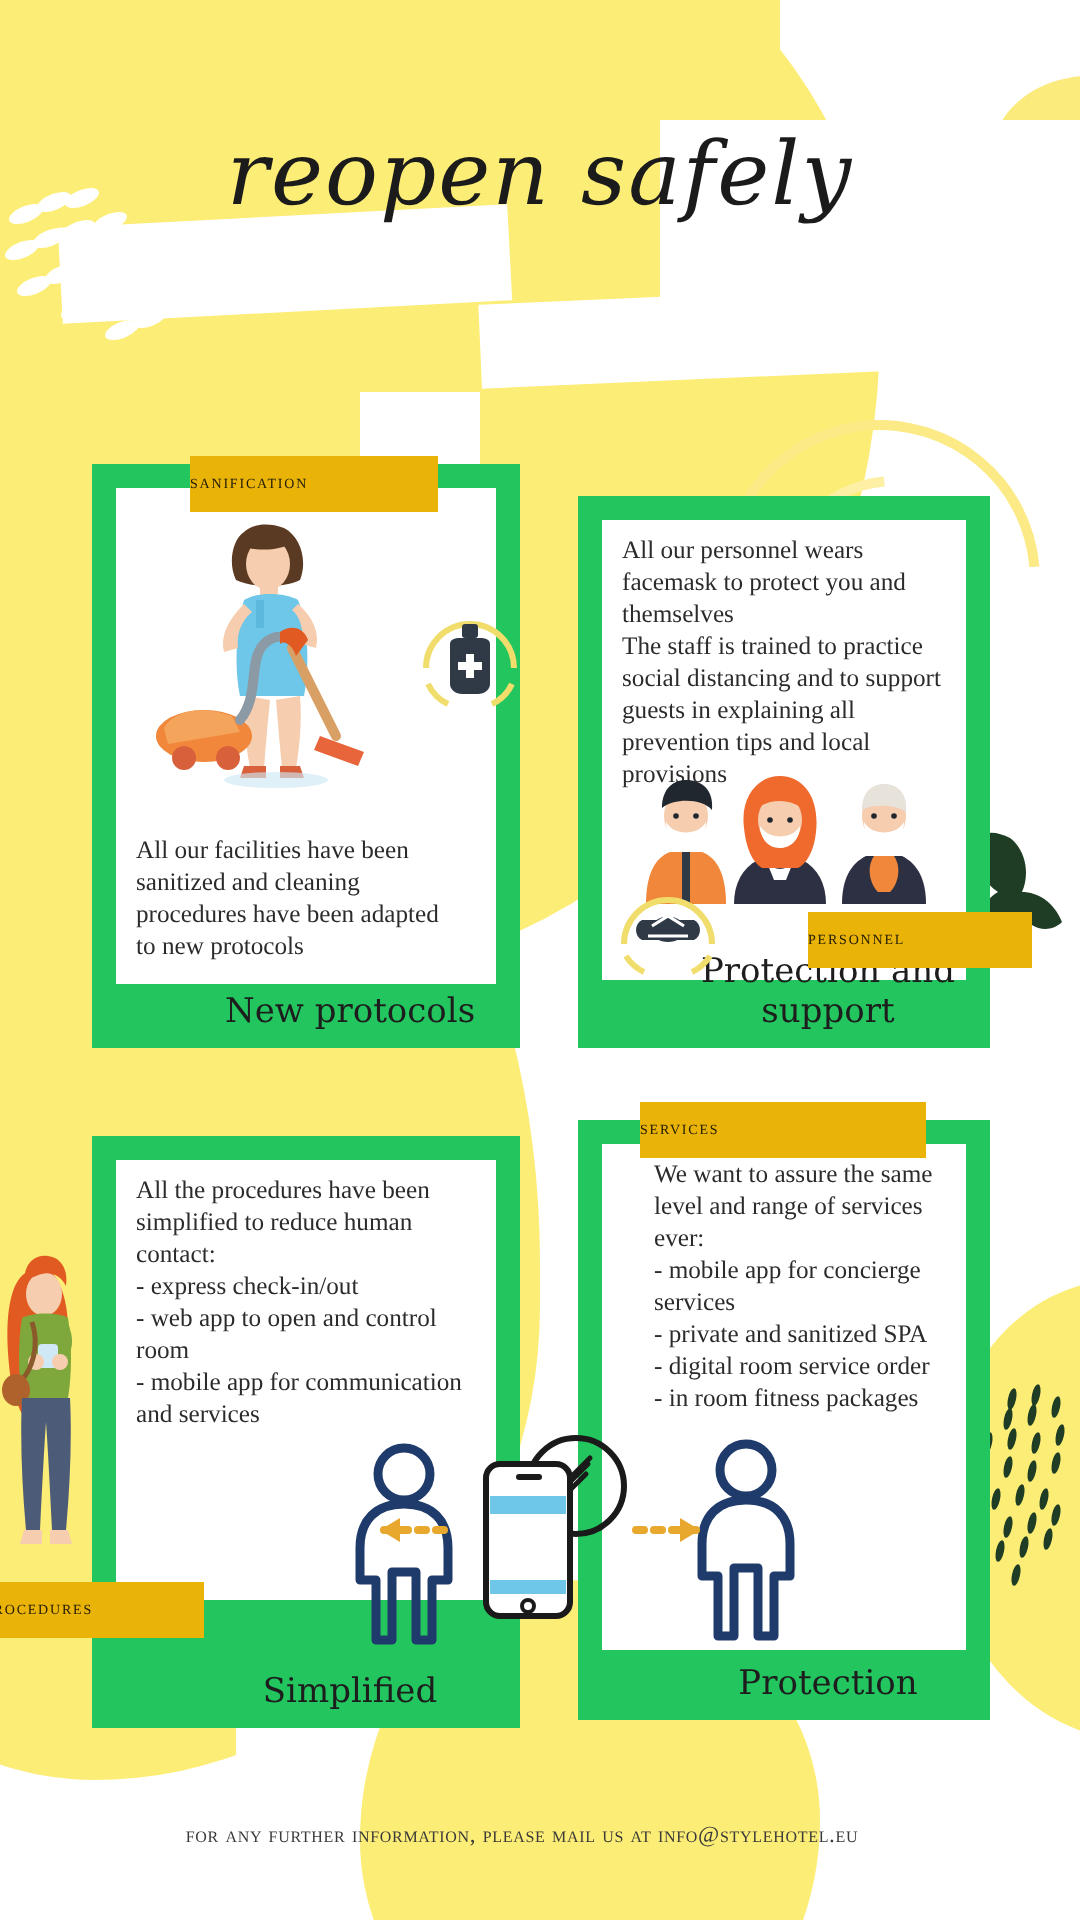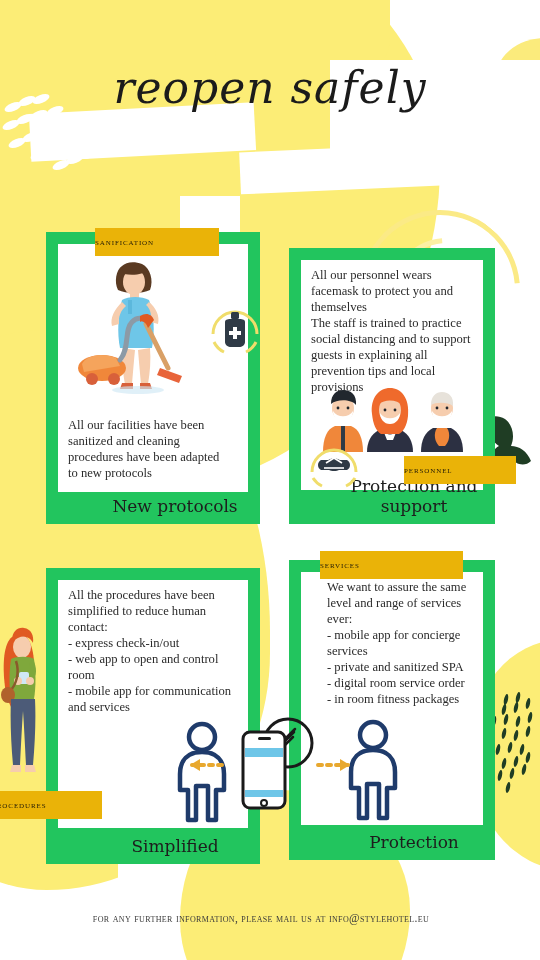--- a/index.html
+++ b/index.html
@@ -151,21 +151,21 @@
     font-size: 17px;
     color: #1d1d1d;
     padding-left: 44px;
   }
 
   .card-sanification { left: 46px;  top: 232px; width: 214px; height: 292px; }
   .card-sanification .inner { height: 248px; }
   .card-personnel    { left: 289px; top: 248px; width: 206px; height: 276px; }
   .card-personnel .inner { height: 230px; }
   .card-procedures   { left: 46px;  top: 568px; width: 214px; height: 296px; }
-  .card-procedures .inner { height: 248px; }
+  .card-procedures .inner { height: 220px; }
   .card-services     { left: 289px; top: 560px; width: 206px; height: 300px; }
   .card-services .inner { height: 253px; padding-left: 16px; }
 
   
   .badge {
     position: absolute;
     background: #eab308;
     color: #231c08;
     font-family: "Liberation Serif", serif;
     font-size: 10px;

